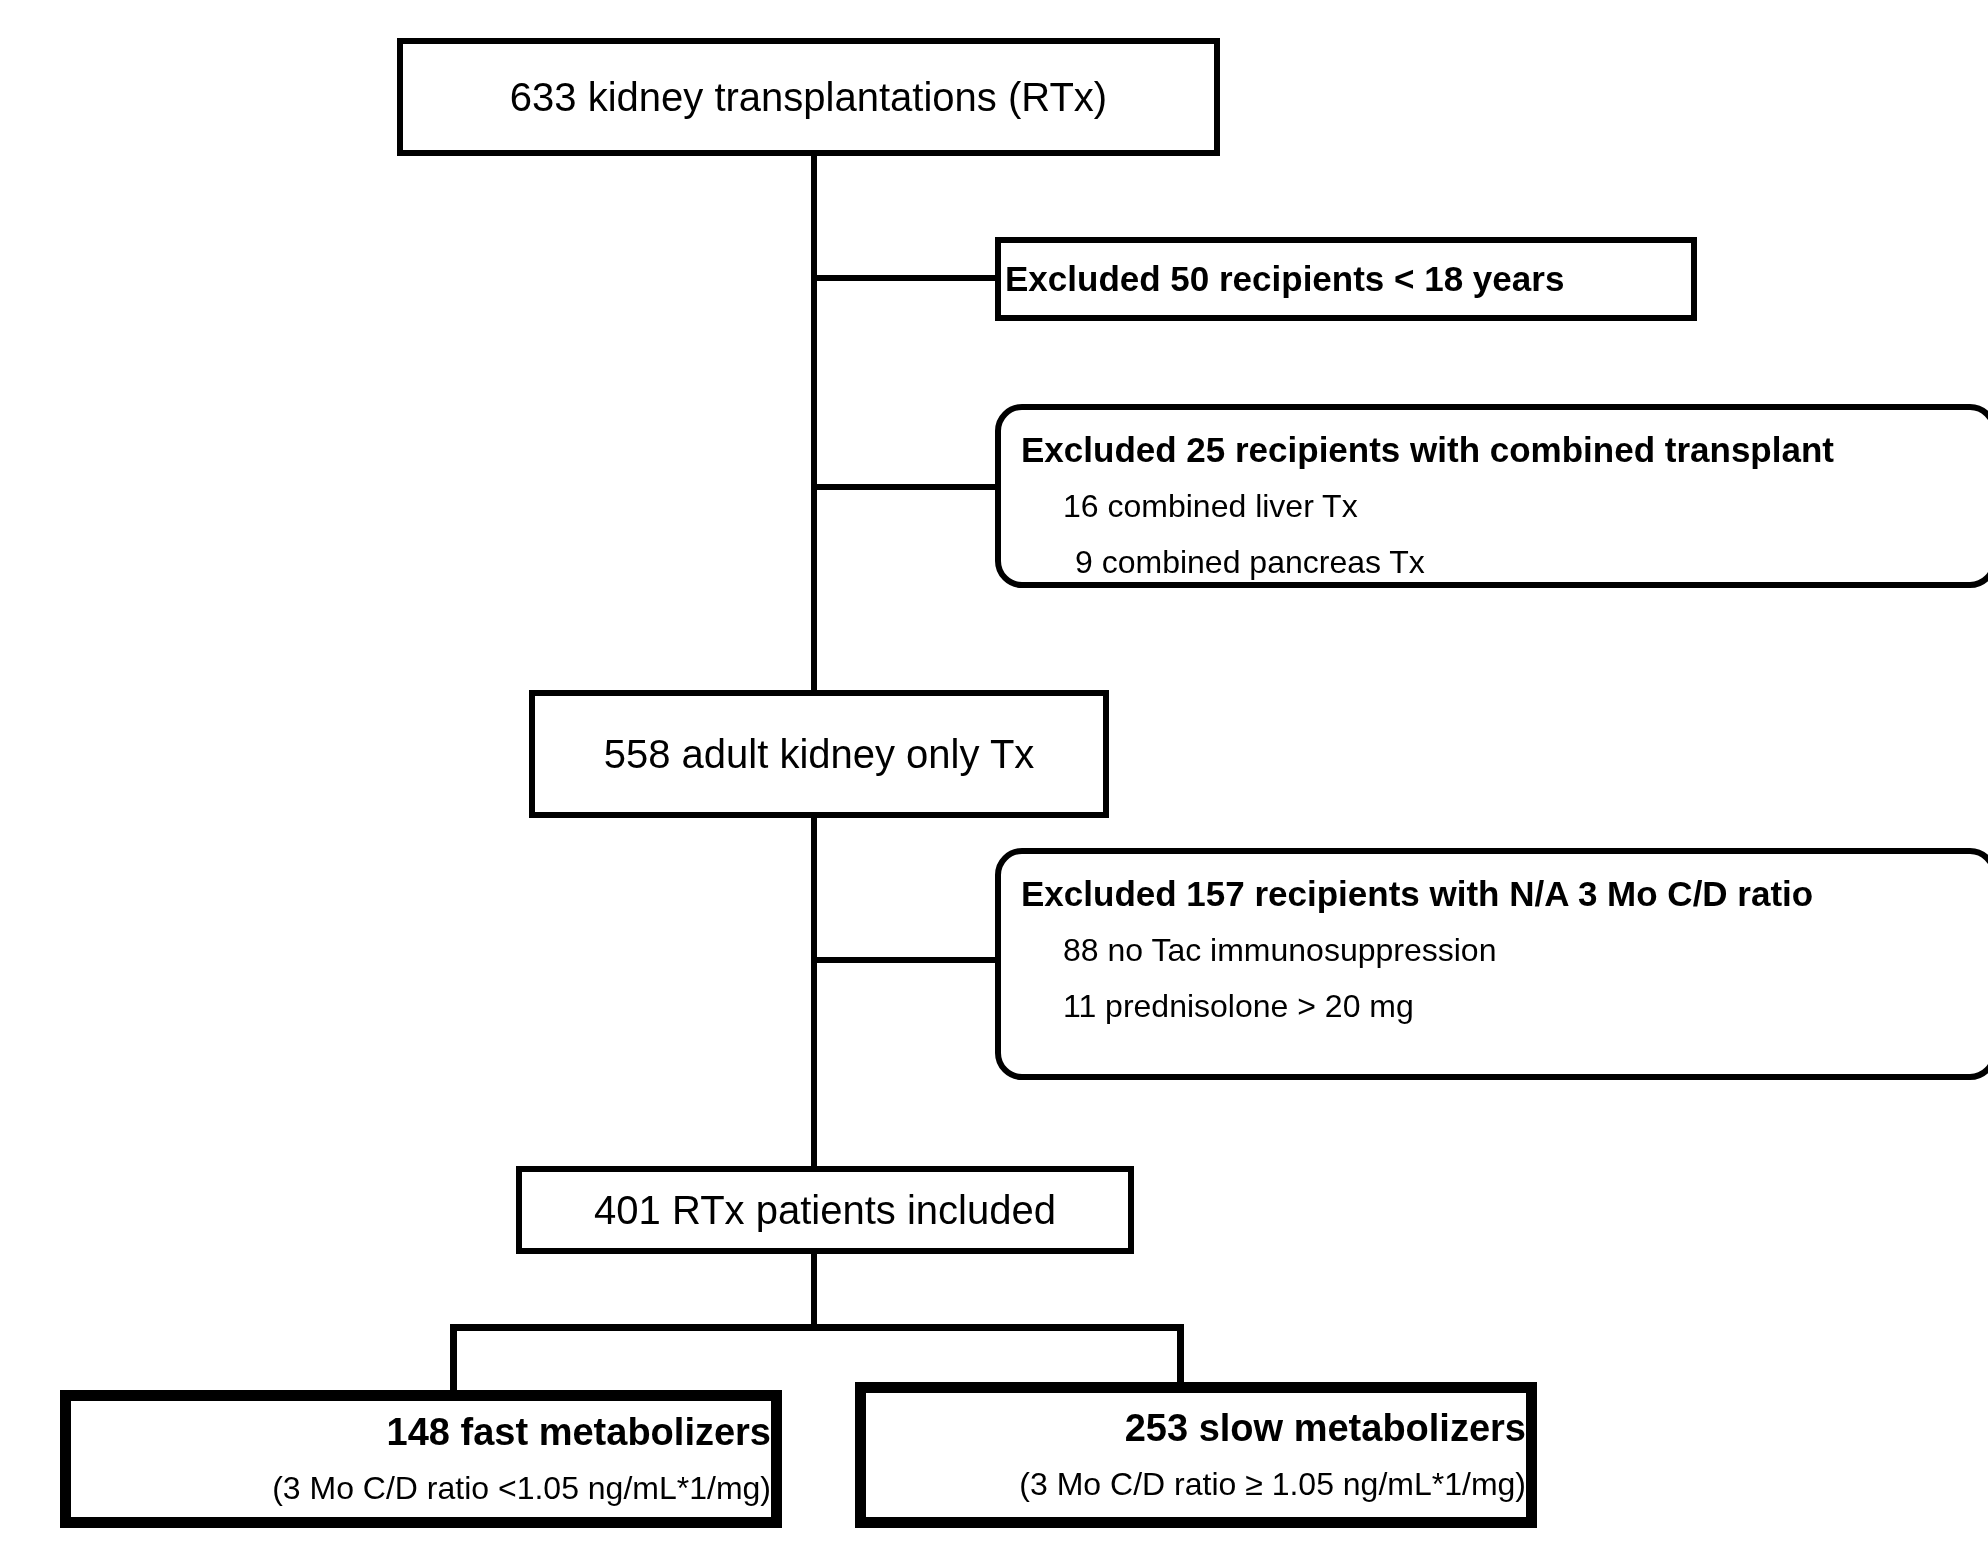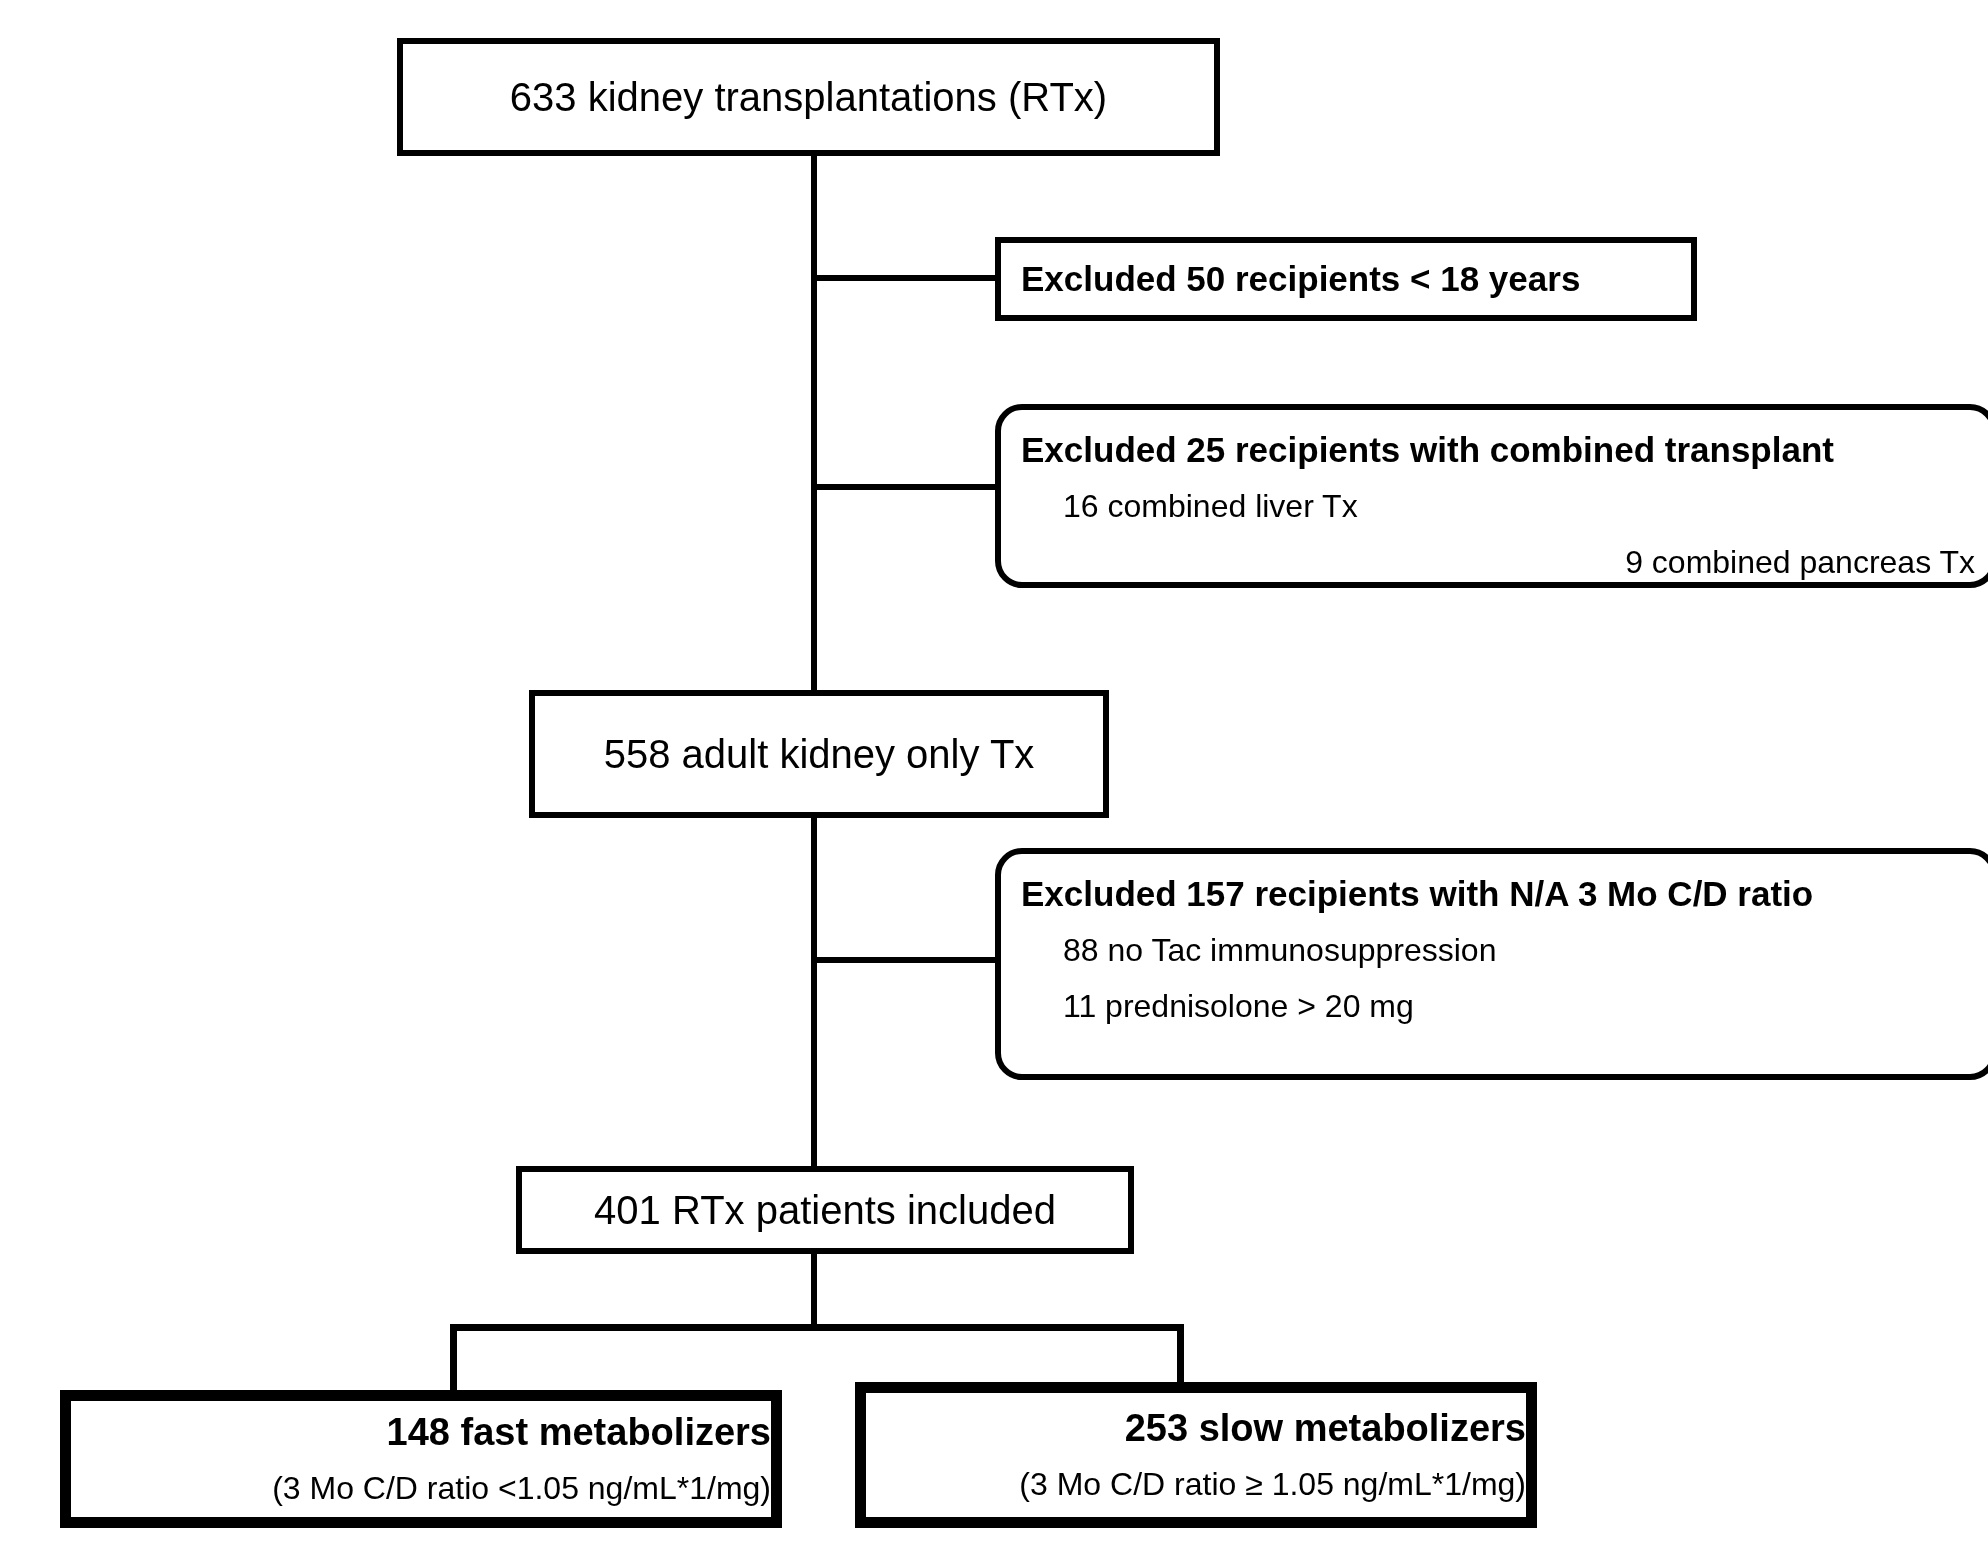--- a/index.html
+++ b/index.html
@@ -11,33 +11,33 @@
   }
   .box {
     position:absolute; box-sizing:border-box; background:var(--background);
     border:6px solid var(--ink); white-space:nowrap;
   }
   .center-box { display:flex; align-items:center; justify-content:center; }
   .main-label { font-size:40px; font-weight:400; }
   .excl-box { padding:12px 16px 0 20px;border-radius:27px; }
   .excl-title { font-size:35px; font-weight:700; line-height:56px; }
   .excl-item  { font-size:32px; font-weight:400; line-height:56px; padding-left:42px; }
-  .excl-item.extra-indent { padding-left:54px;text-align:right; }
+  .excl-item.extra-indent { padding-left:54px; }
   .split-box {
     display:flex; flex-direction:column; align-items:flex-end; justify-content:center;
     gap:16px; border-width:11px;
   }
   .split-title { font-size:38px; font-weight:700; }
   .split-sub   { font-size:32px; font-weight:400; }
   .v-line, .h-line { position:absolute; background:var(--ink); }
 
   
   #box-total   { left:377px; top:38px;   width:823px;  height:118px; }
   #box-excl50  { left:975px; top:237px;  width:702px;  height:84px;
-                 display:flex; align-items:center; padding-left:20px;
+                 display:flex; align-items:center; padding-left:4px;
                  font-size:35px; font-weight:700; }
   #box-excl25  { left:975px; top:404px;  width:1002px; height:184px; }
   #box-558     { left:509px; top:690px;  width:580px;  height:128px; }
   #box-excl157 { left:975px; top:848px;  width:1002px; height:232px; }
   #box-401     { left:496px; top:1166px; width:618px;  height:88px; }
   #box-fast    { left:40px;  top:1390px; width:722px;  height:138px; }
   #box-slow    { left:835px; top:1382px; width:682px;  height:146px; }
 
   
   #spine-1 { left:791px; top:150px;  width:6px;  height:546px; }

